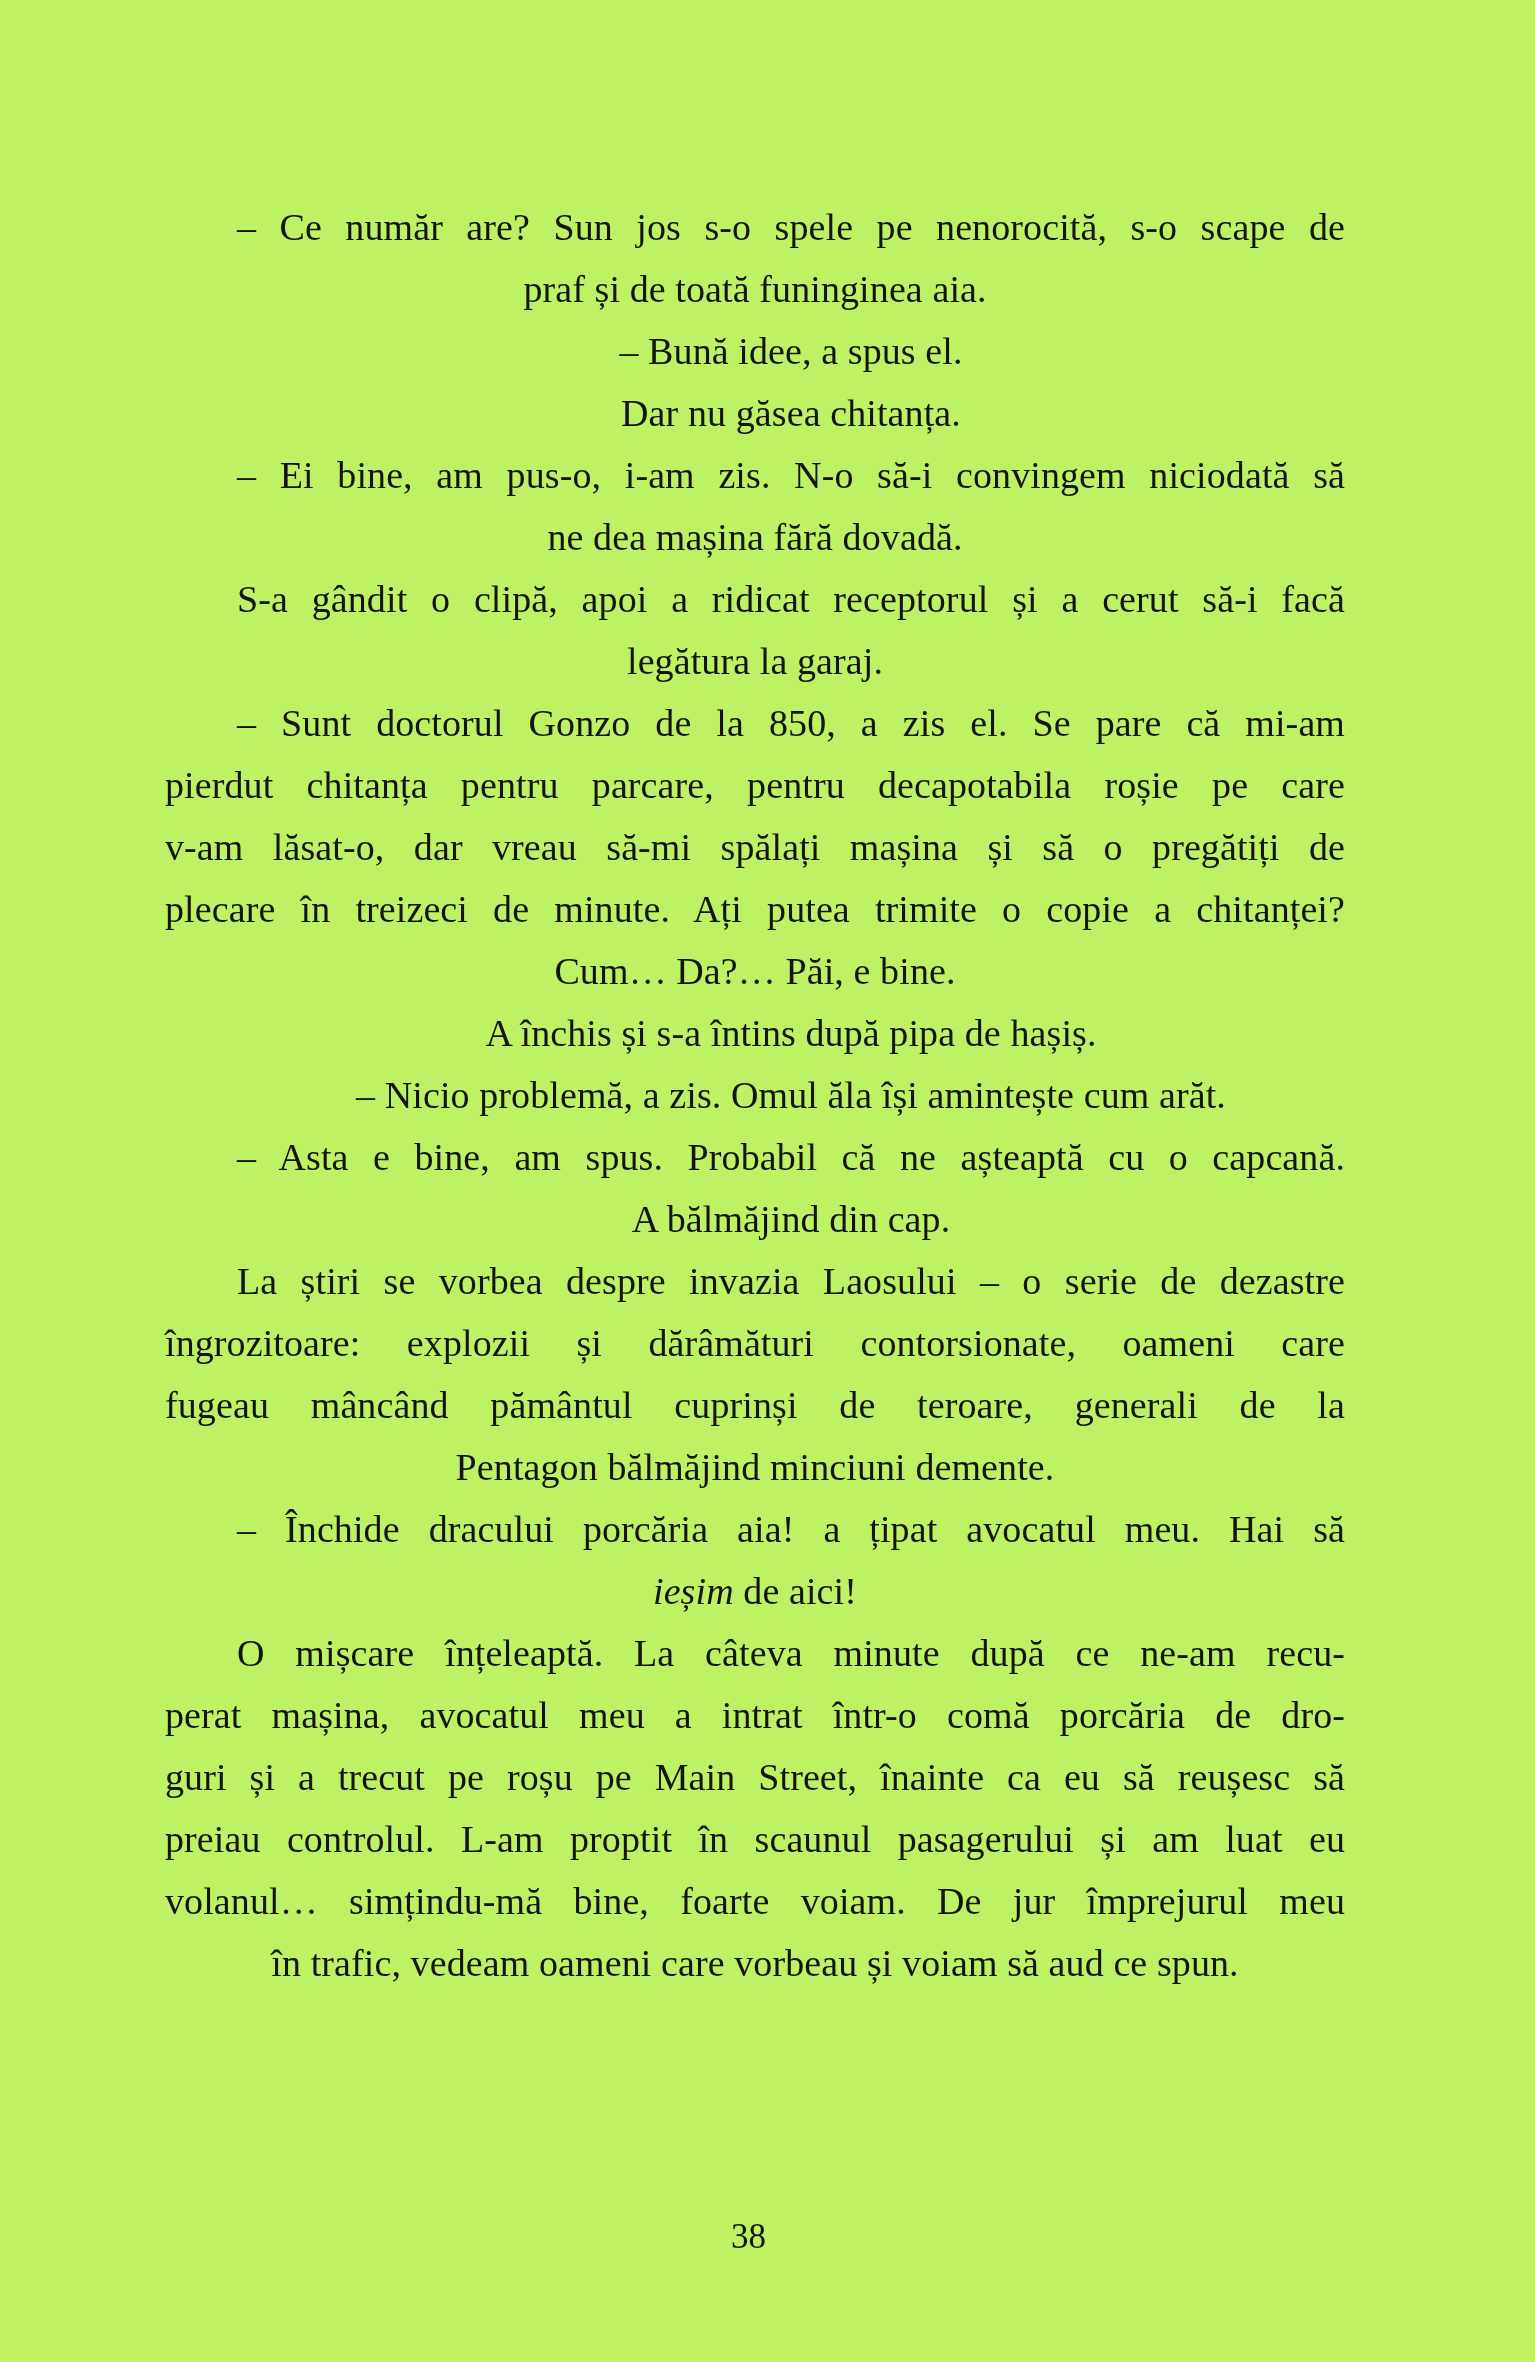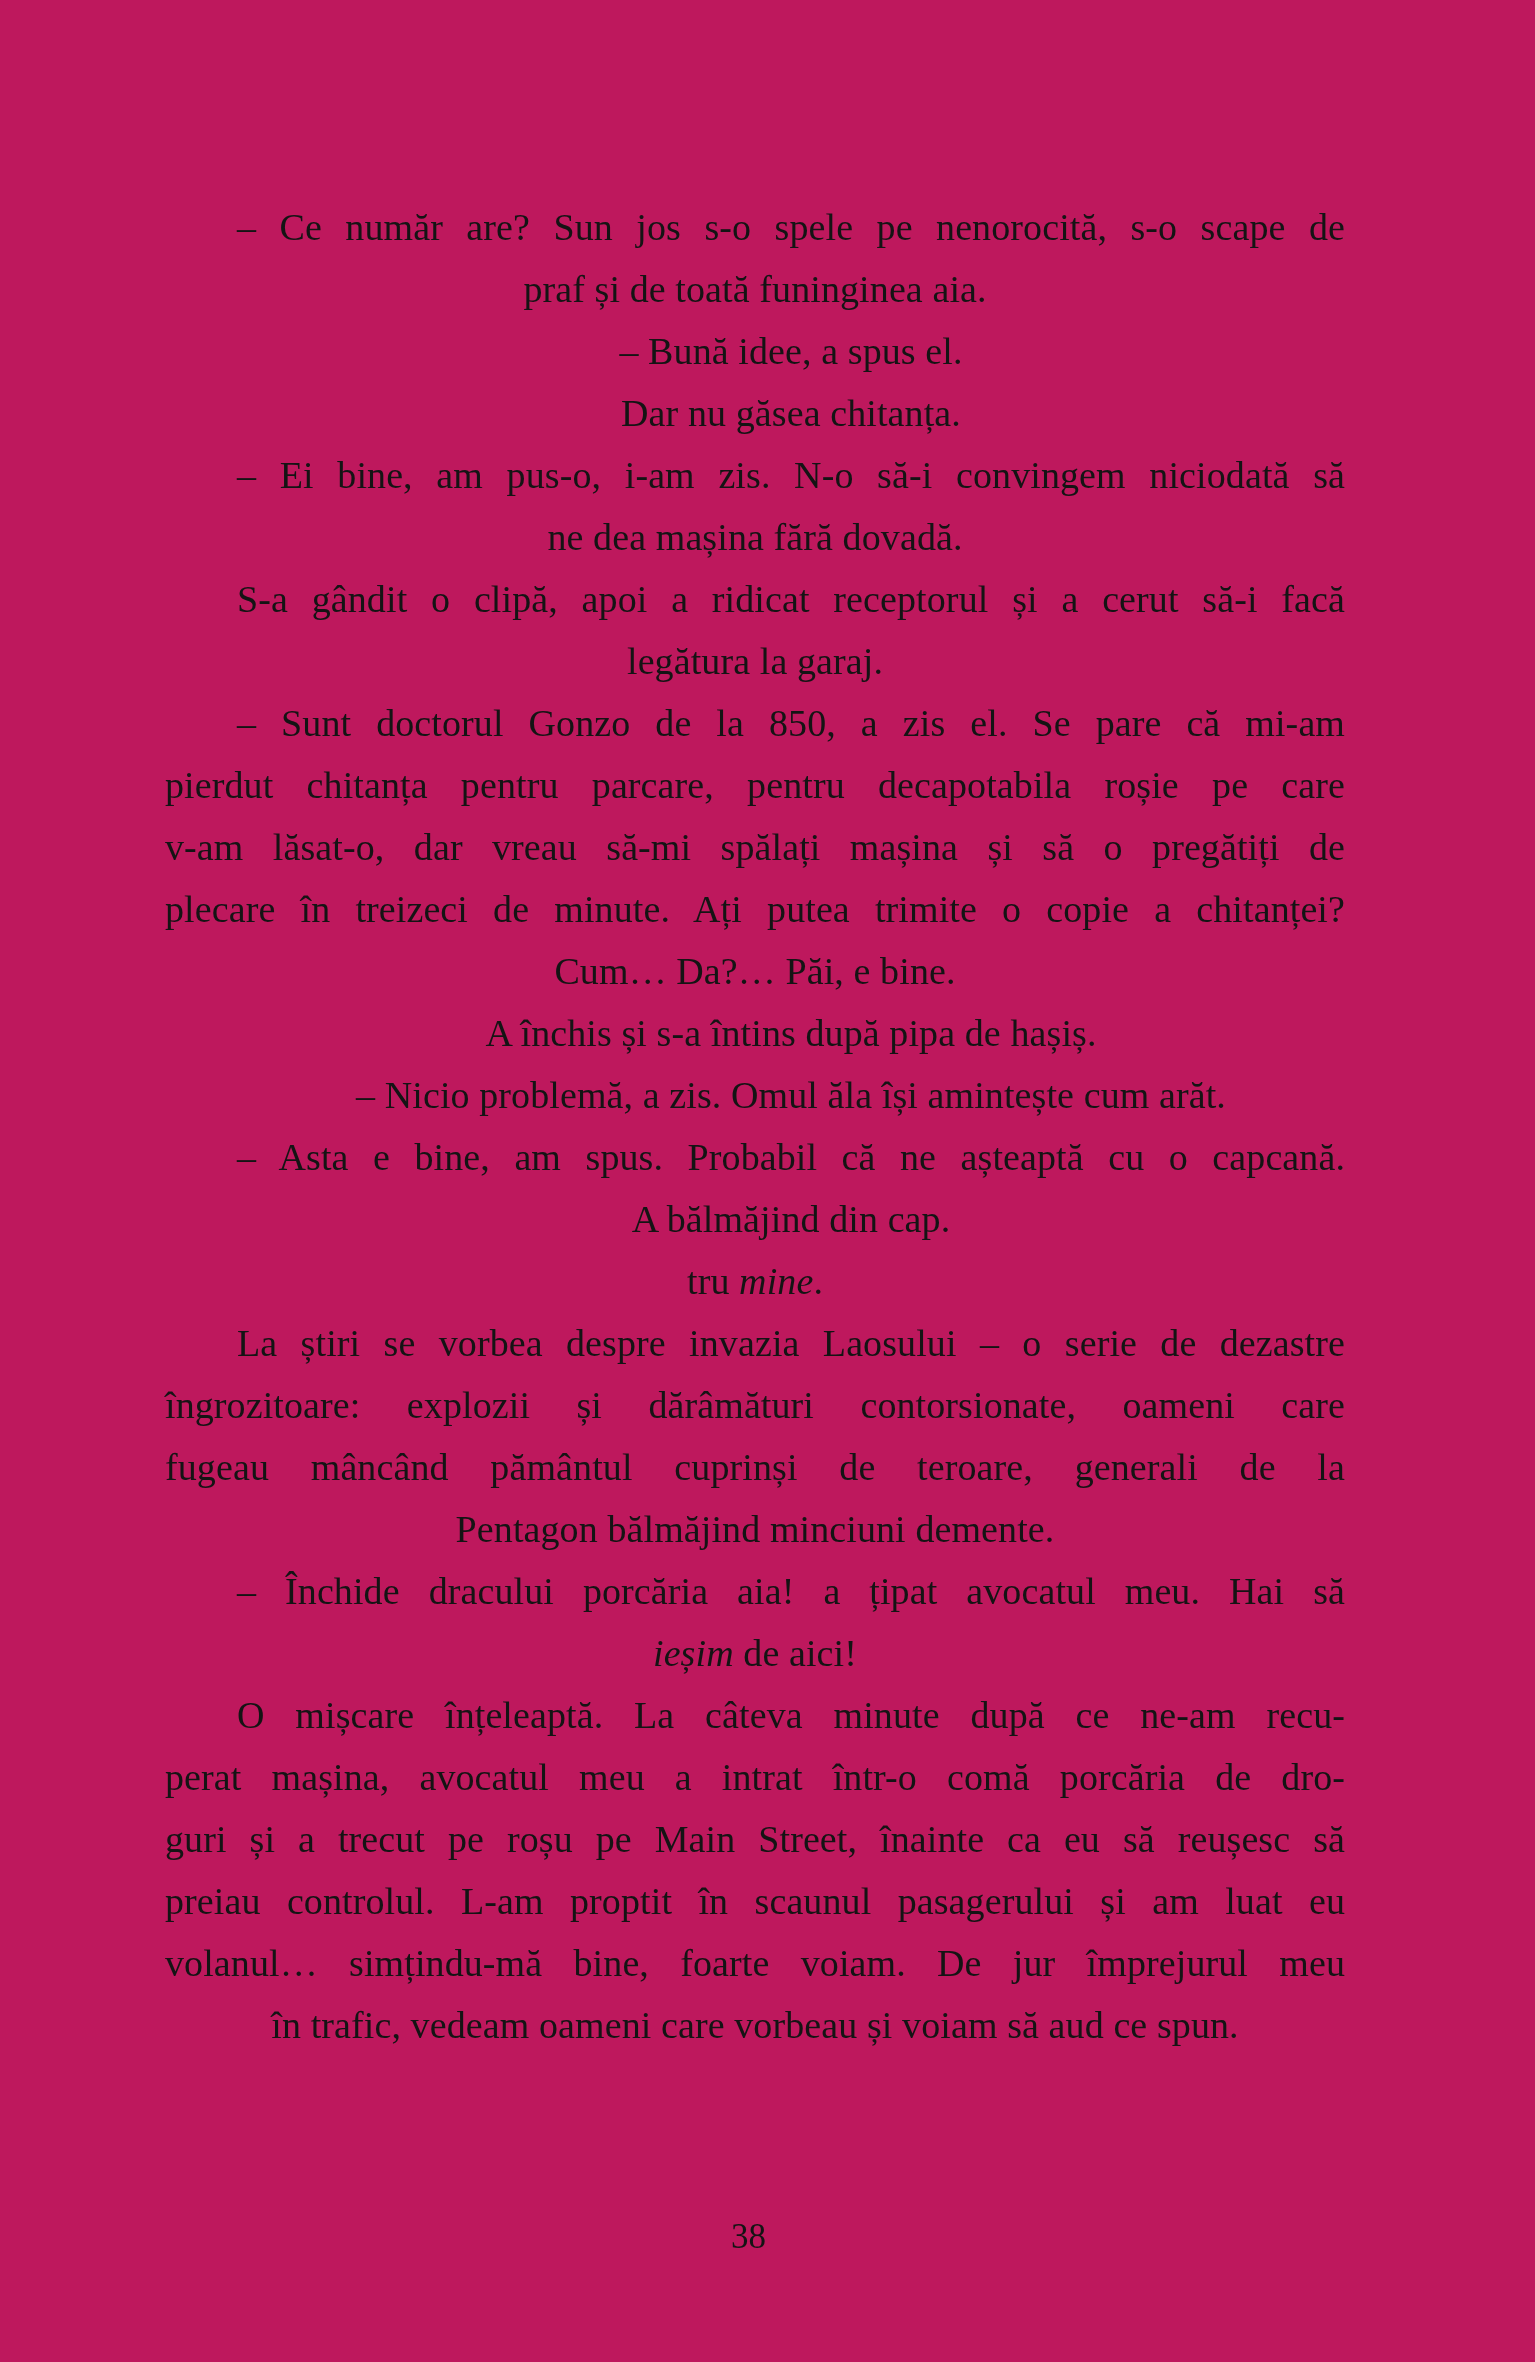--- a/index.html
+++ b/index.html
@@ -4,21 +4,21 @@
 <style>
   html, body {
     margin: 0;
     padding: 0;
     background: #ffffff;
   }
   .page {
     position: relative;
     width: 1535px;
     height: 2362px;
-    background: #be185d;
+    background: #bef264;
     overflow: hidden;
     font-family: "Liberation Serif", "DejaVu Serif", serif;
     color: #141414;
   }
   .text-block {
     position: absolute;
     left: 165px;
     top: 196px;
     width: 1180px;
     font-size: 38px;
@@ -67,21 +67,20 @@
       <div class="line"><span class="seg">legătura la garaj.</span></div>
       <div class="line ind j"><span class="seg">– Sunt doctorul Gonzo de la 850, a zis el. Se pare că mi-am</span></div>
       <div class="line j"><span class="seg">pierdut chitanța pentru parcare, pentru decapotabila roșie pe care</span></div>
       <div class="line j"><span class="seg">v-am lăsat-o, dar vreau să-mi spălați mașina și să o pregătiți de</span></div>
       <div class="line j"><span class="seg">plecare în treizeci de minute. Ați putea trimite o copie a chitanței?</span></div>
       <div class="line"><span class="seg">Cum… Da?… Păi, e bine.</span></div>
       <div class="line ind"><span class="seg">A închis și s-a întins după pipa de hașiș.</span></div>
       <div class="line ind"><span class="seg">– Nicio problemă, a zis. Omul ăla își amintește cum arăt.</span></div>
       <div class="line ind j"><span class="seg">– Asta e bine, am spus. Probabil că ne așteaptă cu o capcană.</span></div>
       <div class="line ind"><span class="seg">A bălmăjind din cap.</span></div>
-      <div class="line"><span class="seg">tru </span><span class="seg it">mine</span><span class="seg">.</span></div>
       <div class="line ind j"><span class="seg">La știri se vorbea despre invazia Laosului – o serie de dezastre</span></div>
       <div class="line j"><span class="seg">îngrozitoare: explozii și dărâmături contorsionate, oameni care</span></div>
       <div class="line j"><span class="seg">fugeau mâncând pământul cuprinși de teroare, generali de la</span></div>
       <div class="line"><span class="seg">Pentagon bălmăjind minciuni demente.</span></div>
       <div class="line ind j"><span class="seg">– Închide dracului porcăria aia! a țipat avocatul meu. Hai să</span></div>
       <div class="line"><span class="seg it">ieșim</span><span class="seg"> de aici!</span></div>
       <div class="line ind j"><span class="seg">O mișcare înțeleaptă. La câteva minute după ce ne-am recu-</span></div>
       <div class="line j"><span class="seg">perat mașina, avocatul meu a intrat într-o comă porcăria de dro-</span></div>
       <div class="line j"><span class="seg">guri și a trecut pe roșu pe Main Street, înainte ca eu să reușesc să</span></div>
       <div class="line j"><span class="seg">preiau controlul. L-am proptit în scaunul pasagerului și am luat eu</span></div>

